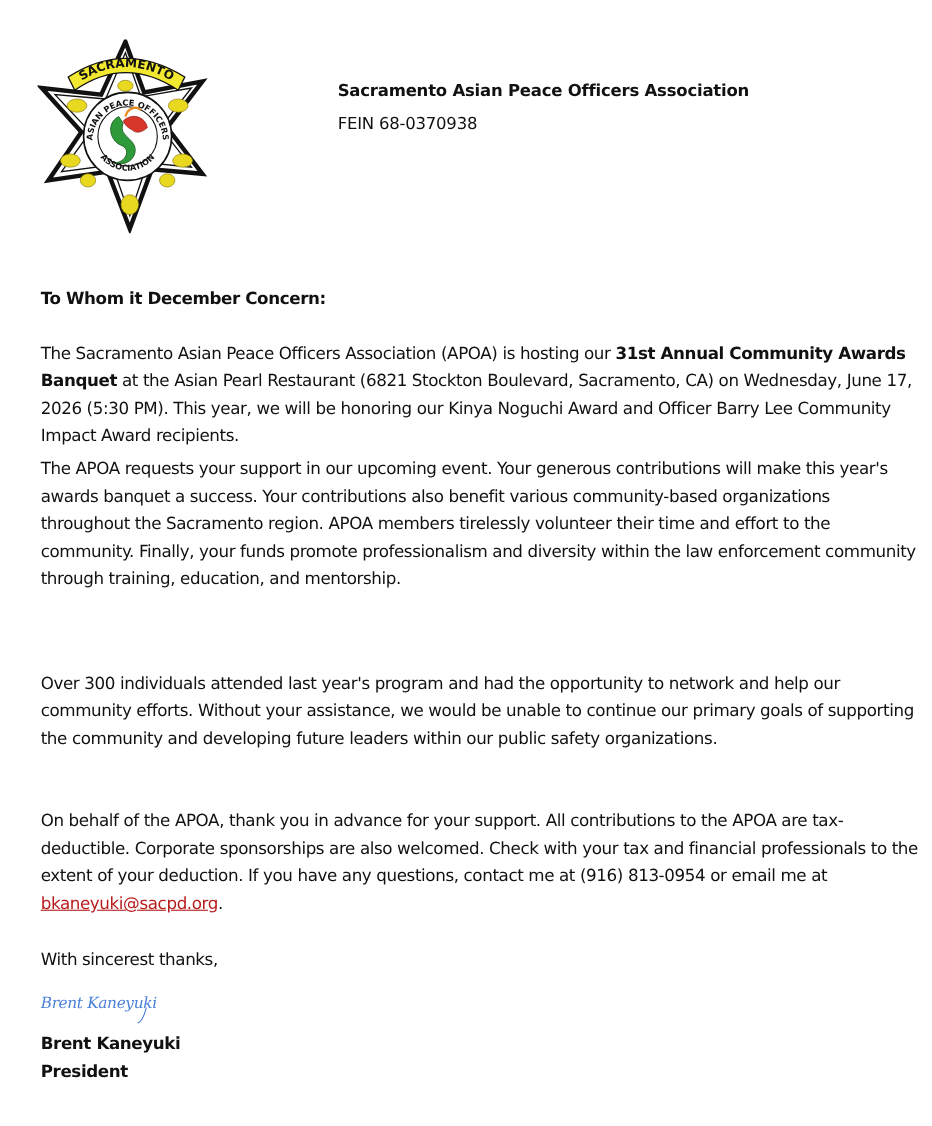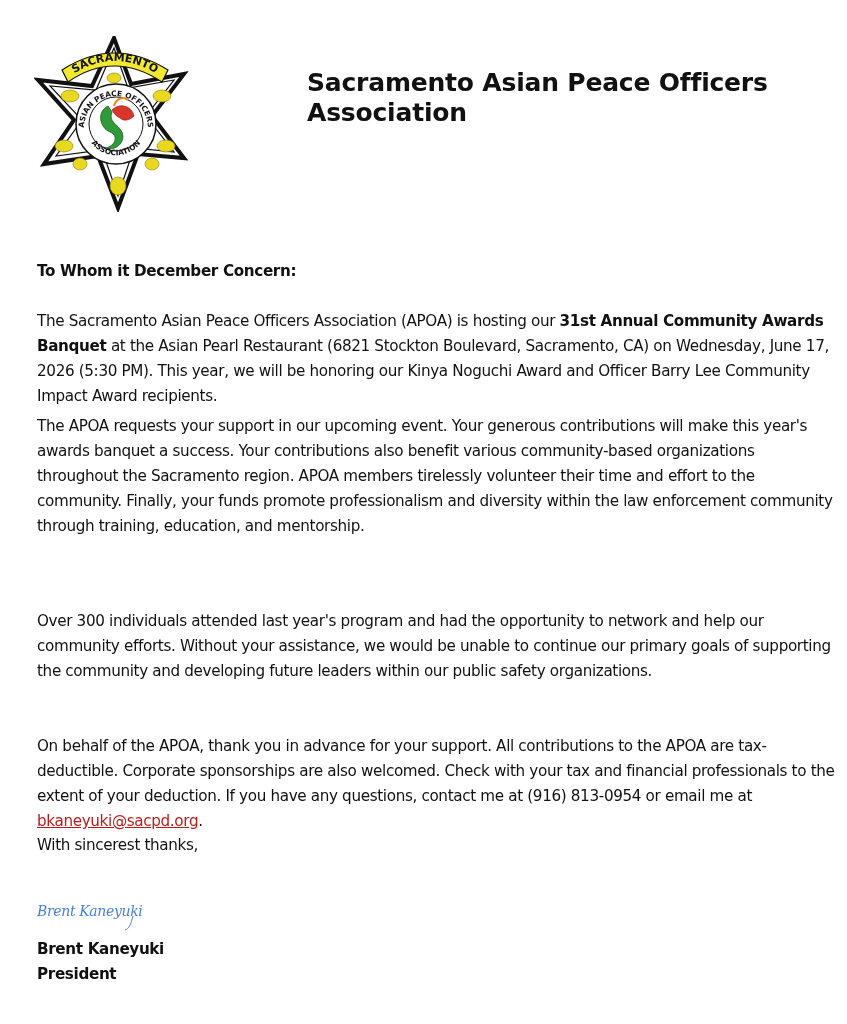--- a/index.html
+++ b/index.html
@@ -1,28 +1,28 @@
 <!DOCTYPE html>
 <html><head>
   <meta charset="utf-8">
   <style>
     html, body { margin: 0; padding: 0; background: #ffffff; }
     body { width: 847px; height: 1024px; position: relative; overflow: hidden;
       font-family: "DejaVu Sans", sans-serif; color: #111; }
     .logo { position: absolute; left: 34px; top: 36px; width: 160px; height: 176px; }
-    .letterhead { position: absolute; left: 307px; top: 68px; font-size: 25px; line-height: 29.5px; letter-spacing: -0.2px; }
+    .letterhead { position: absolute; left: 307px; top: 68px; font-size: 15px; line-height: 29.5px; letter-spacing: -0.2px; }
     .letterhead .org { font-weight: bold; }
     .content { position: absolute; left: 37px; top: 0; width: 800px; font-size: 15.2px; line-height: 25px; letter-spacing: -0.35px; }
     .salutation { position: absolute; top: 259px; font-weight: bold; }
     .para { position: absolute; width: 800px; margin: 0; }
     .p1 { top: 309px; }
     .p2 { top: 414px; }
     .p3 { top: 609px; }
     .p4 { top: 734px; }
-    .closing { position: absolute; top: 833px; }
+    .closing { position: absolute; top: 860px; }
     .signature { position: absolute; top: 896px; left: 0; width: 140px; height: 36px; }
     .name { position: absolute; top: 937px; font-weight: bold; }
     .title { position: absolute; top: 962px; font-weight: bold; }
     a.email { color: #b91c1c; text-decoration: underline; }
     b { font-weight: bold; }
   </style>
 </head>
 <body>
 
 <div class="logo">
@@ -59,20 +59,21 @@
     </text>
     <path id="ringArcBottom" d="M52 96 A31 31 0 0 0 112 96" fill="none"></path>
     <text font-size="7.5" font-weight="bold" font-family="DejaVu Sans, sans-serif" fill="#111">
       <textPath href="#ringArcBottom" startOffset="50%" text-anchor="middle">ASSOCIATION</textPath>
     </text>
   </svg>
 </div>
 
 <div class="letterhead">
   <div class="org">Sacramento Asian Peace Officers Association</div>
+  <div>FEIN 68-0370938</div>
 </div>
 
 <div class="content">
   <div class="salutation">To Whom it December Concern:</div>
 
   <p class="para p1"><span>The Sacramento Asian Peace Officers Association (APOA) is hosting our </span><b>31st Annual Community Awards Banquet</b><span> at the Asian Pearl Restaurant (6821 Stockton Boulevard, Sacramento, CA) on Wednesday, June 17, 2026 (5:30 PM). This year, we will be honoring our Kinya Noguchi Award and Officer Barry Lee Community Impact Award recipients.</span></p>
 
   <p class="para p2">The APOA requests your support in our upcoming event. Your generous contributions will make this year's awards banquet a success. Your contributions also benefit various community-based organizations throughout the Sacramento region. APOA members tirelessly volunteer their time and effort to the community. Finally, your funds promote professionalism and diversity within the law enforcement community through training, education, and mentorship.</p>
 
   <p class="para p3">Over 300 individuals attended last year's program and had the opportunity to network and help our community efforts. Without your assistance, we would be unable to continue our primary goals of supporting the community and developing future leaders within our public safety organizations.</p>

